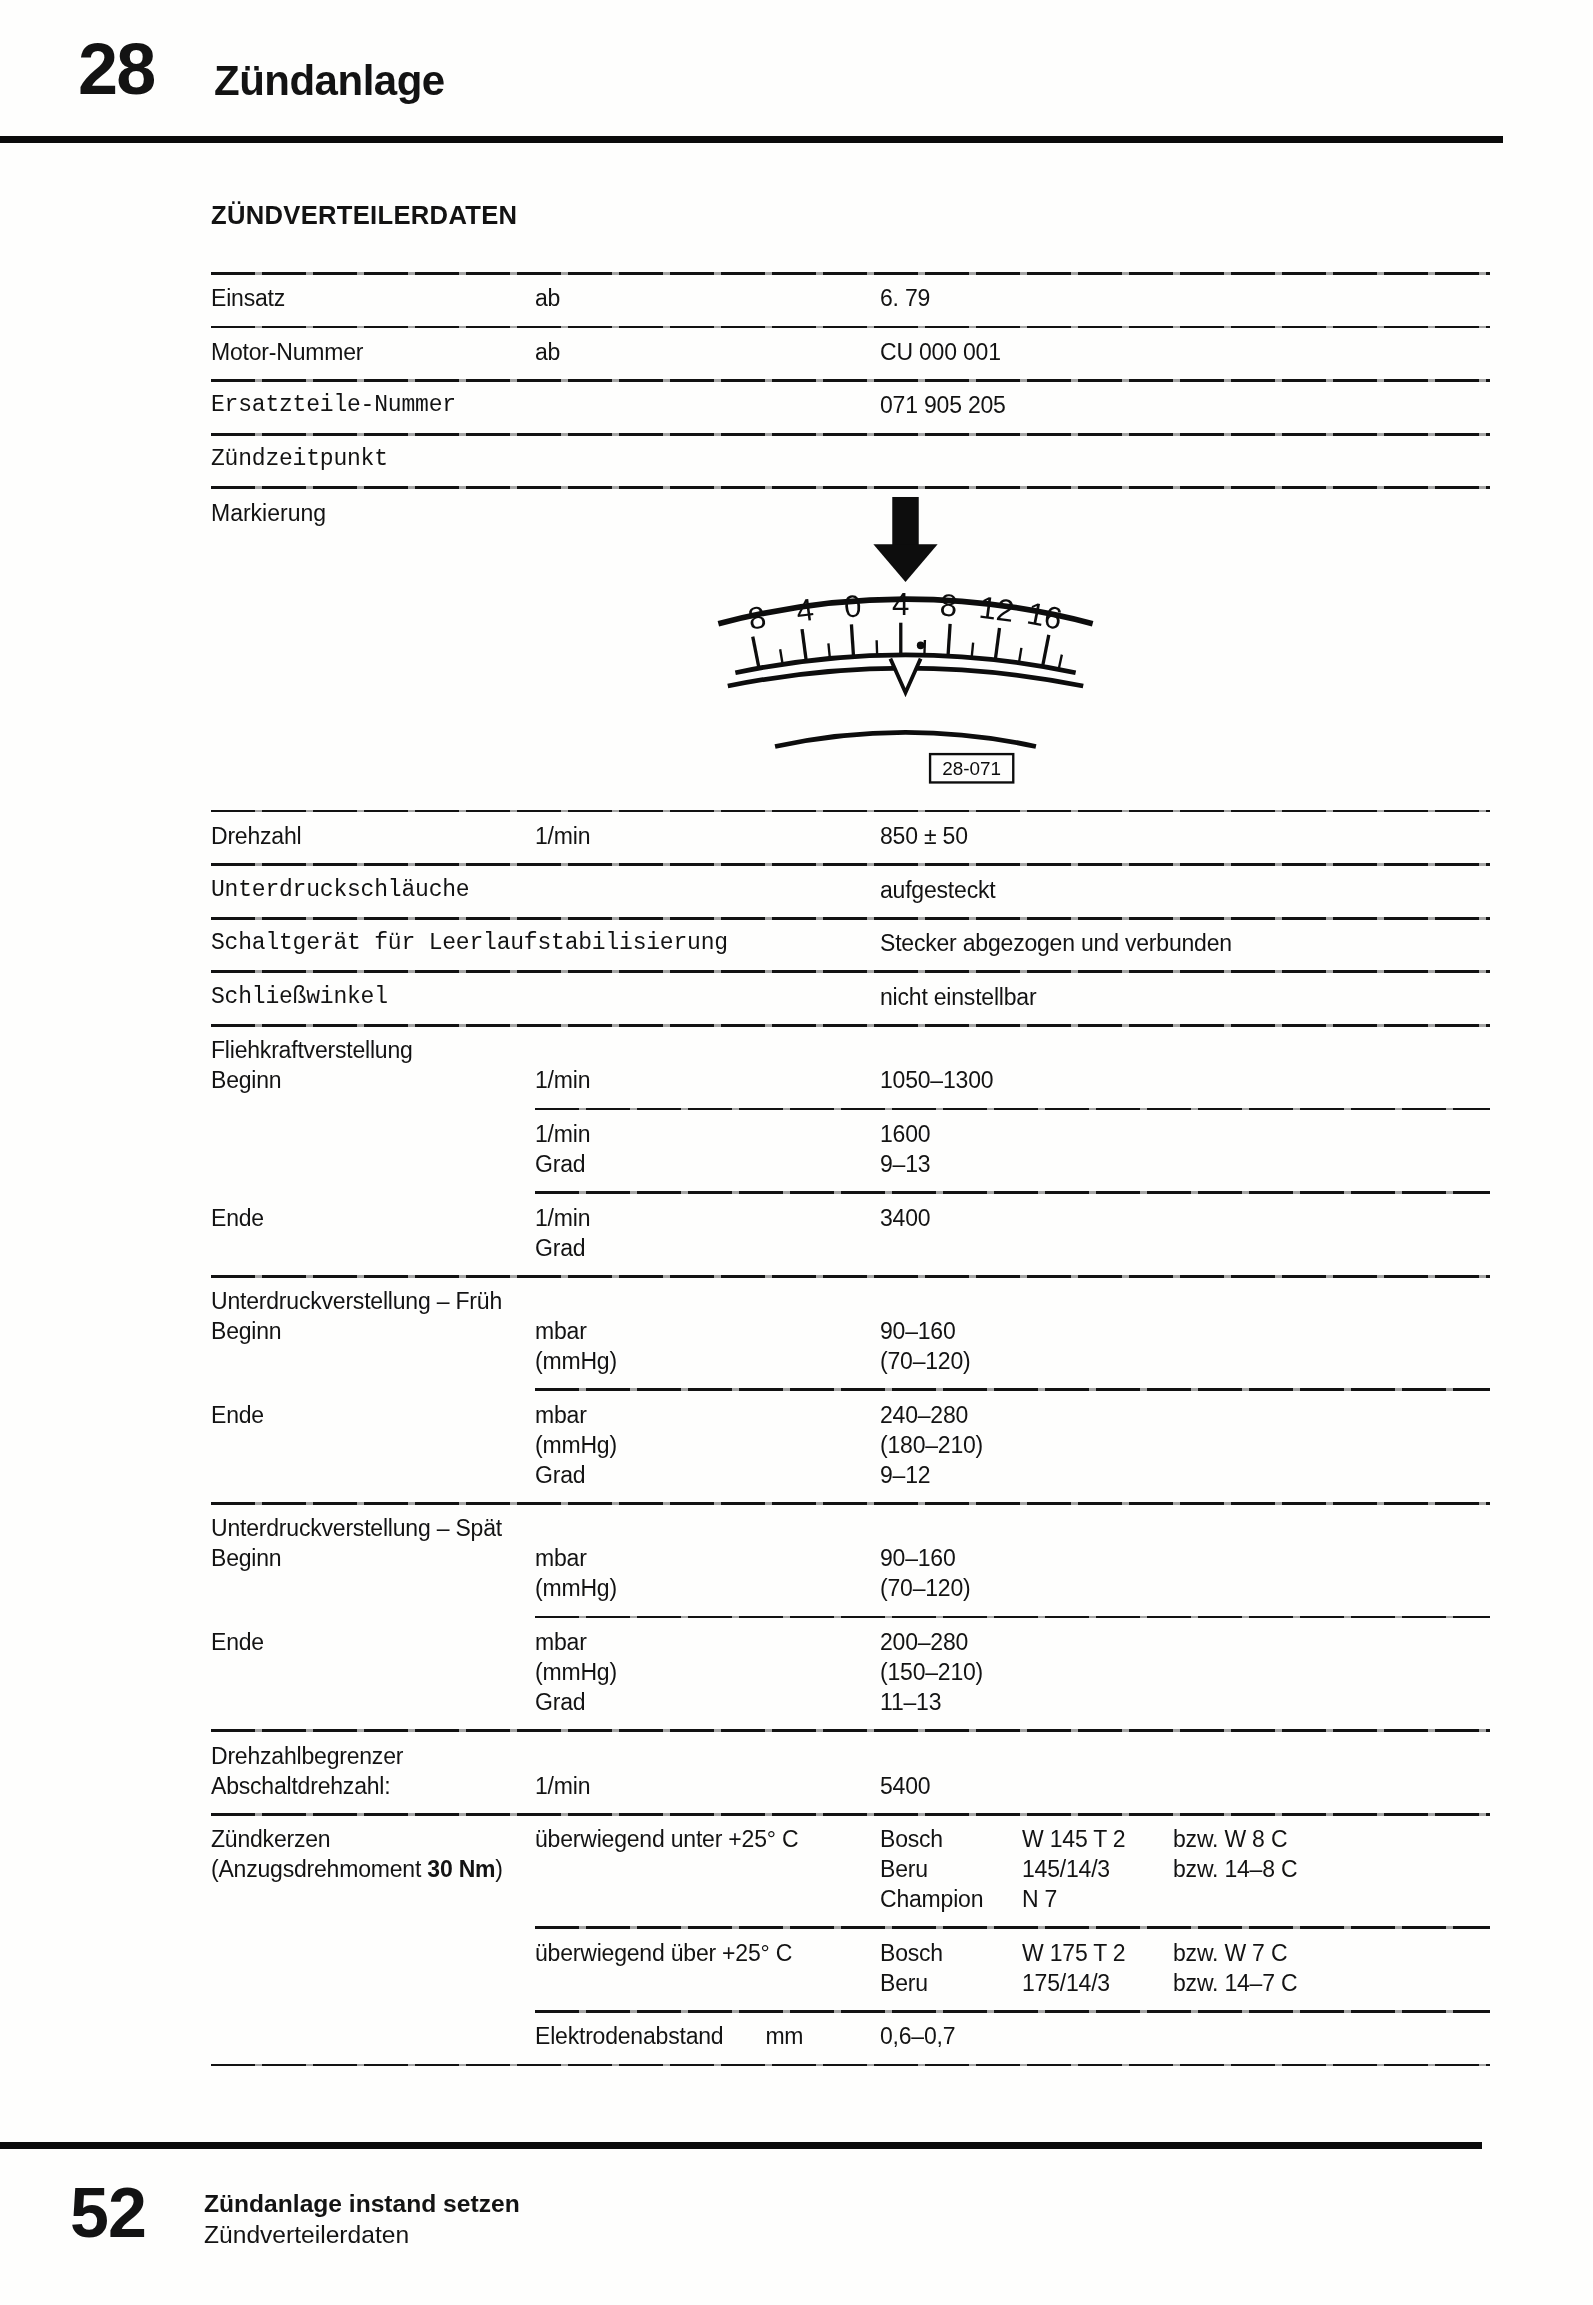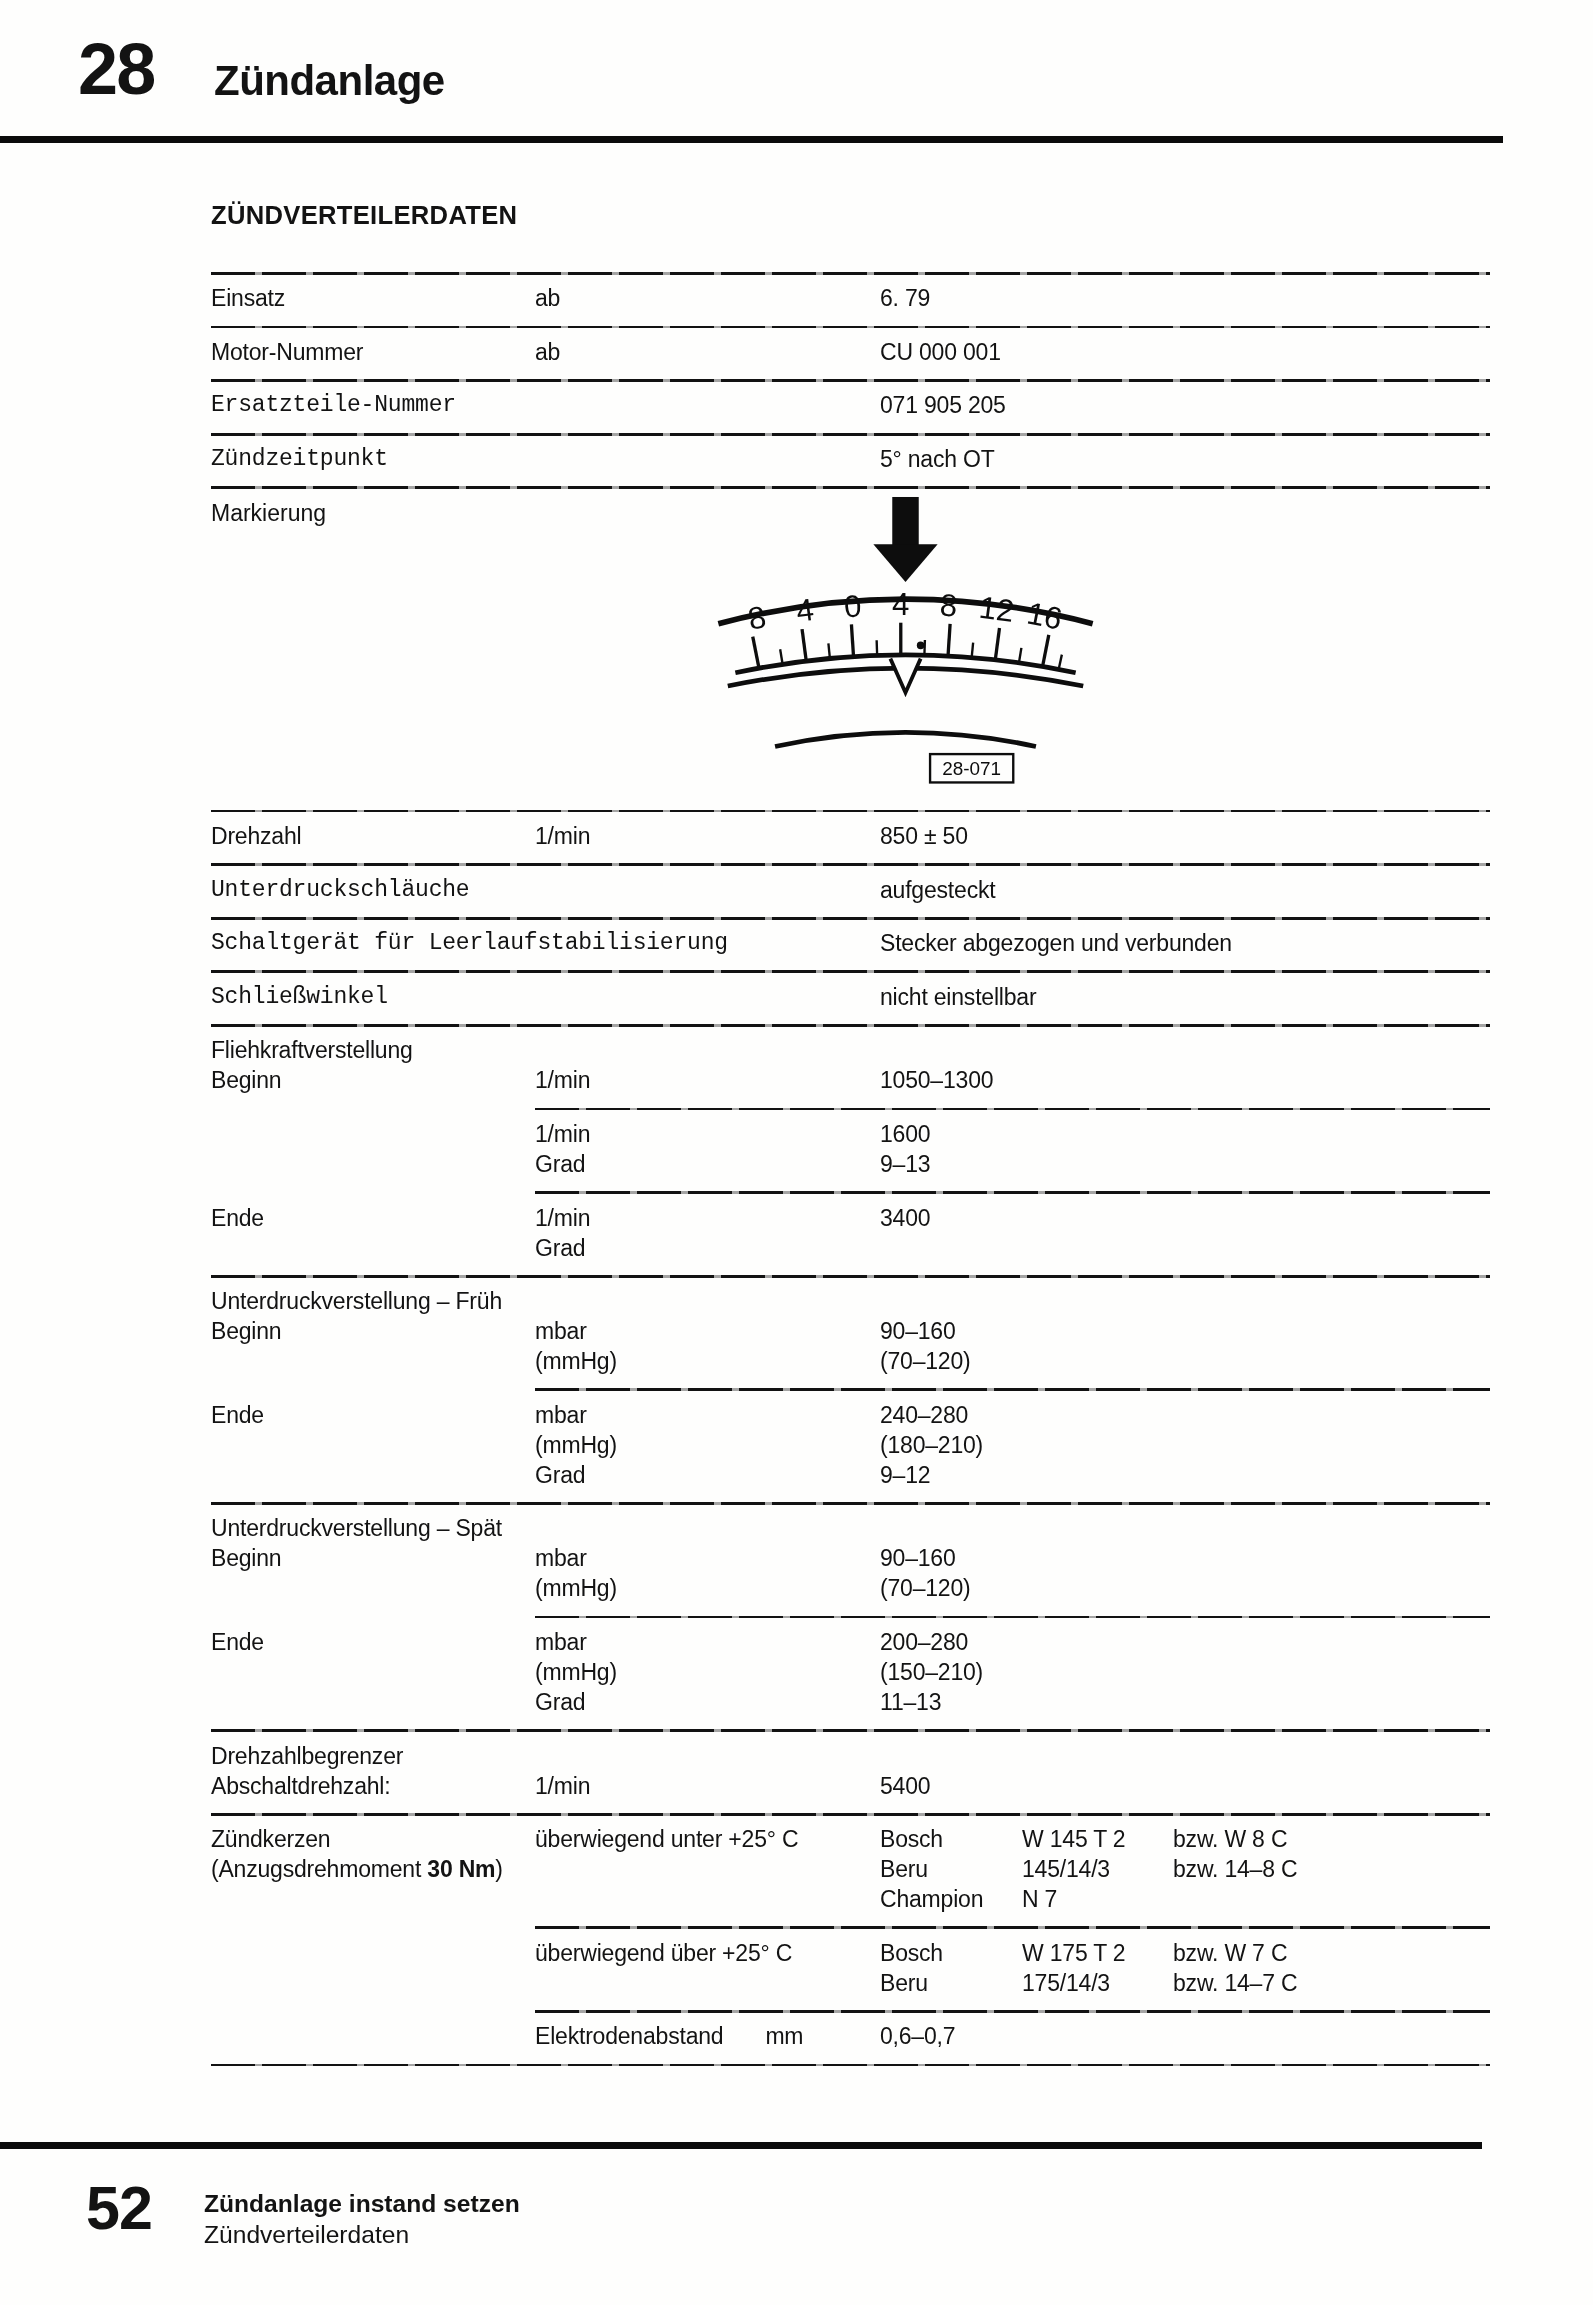--- a/index.html
+++ b/index.html
@@ -49,22 +49,22 @@
   .b { font-weight:bold; }
   
   .row-mark { position:relative; height:312px; padding:8.5px 0 0; font-size:23px; line-height:30px; }
   .mark-svg { position:absolute; left:496px; top:3.8px; }
   
   .footer-rule {
     position:absolute; left:0; top:2142px; width:1482px; height:6.6px;
     background:#0b0b0b;
   }
   .footer-num {
-    position:absolute; left:86px; top:2173px;
-    font-size:61px; font-weight:bold; letter-spacing:-0.9px;
+    position:absolute; left:70px; top:2173px;
+    font-size:70px; font-weight:bold; letter-spacing:-0.9px;
   }
   .footer-text { position:absolute; left:204px; top:2188px; font-size:24.6px; line-height:31px; }
   .footer-text .l1 { font-weight:bold; }
 </style>
 </head>
 <body>
 
 <div class="page">
 
   <div class="chapter-num">28</div>
@@ -91,21 +91,20 @@
 
     <div class="rule"></div>
     <div class="row">
       <div class="wide">Ersatzteile-Nummer</div>
       <div class="col3">071 905 205</div>
     </div>
 
     <div class="rule"></div>
     <div class="row">
       <div class="wide">Zündzeitpunkt</div>
-      <div class="col3">5° nach OT</div>
     </div>
 
     <div class="rule"></div>
     <div class="row-mark">
       <div>Markierung</div>
 
       <svg class="mark-svg" width="397" height="301" viewBox="0 0 420 318" style="font-size:24px">
         <g fill="#0d0d0d">
           <rect x="196" y="4" width="28" height="52"></rect>
           <polygon points="176,54 244,54 210,94"></polygon>

